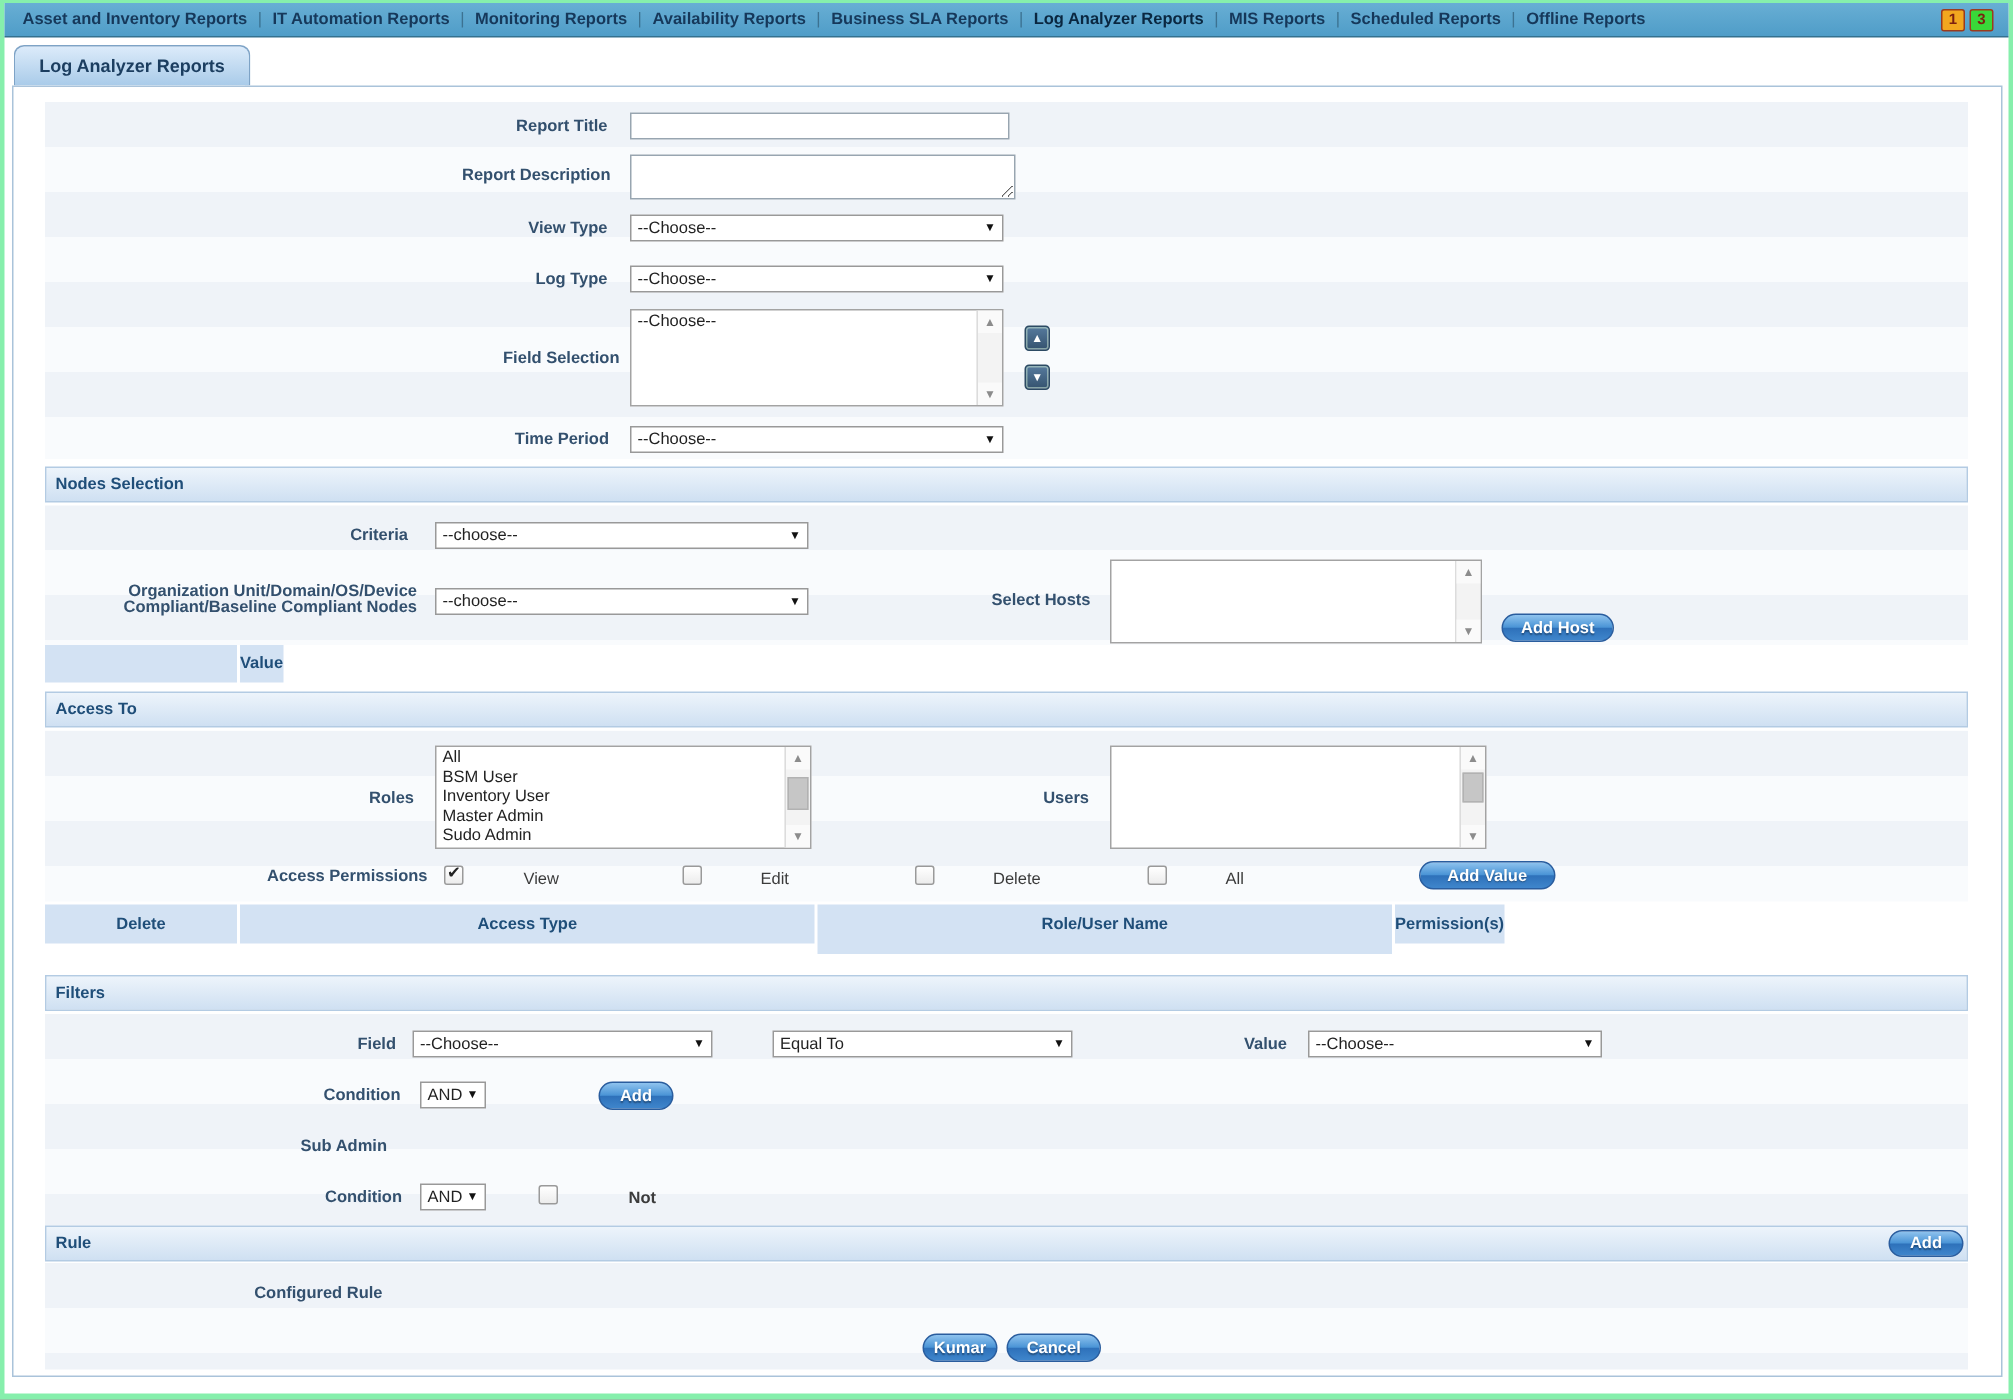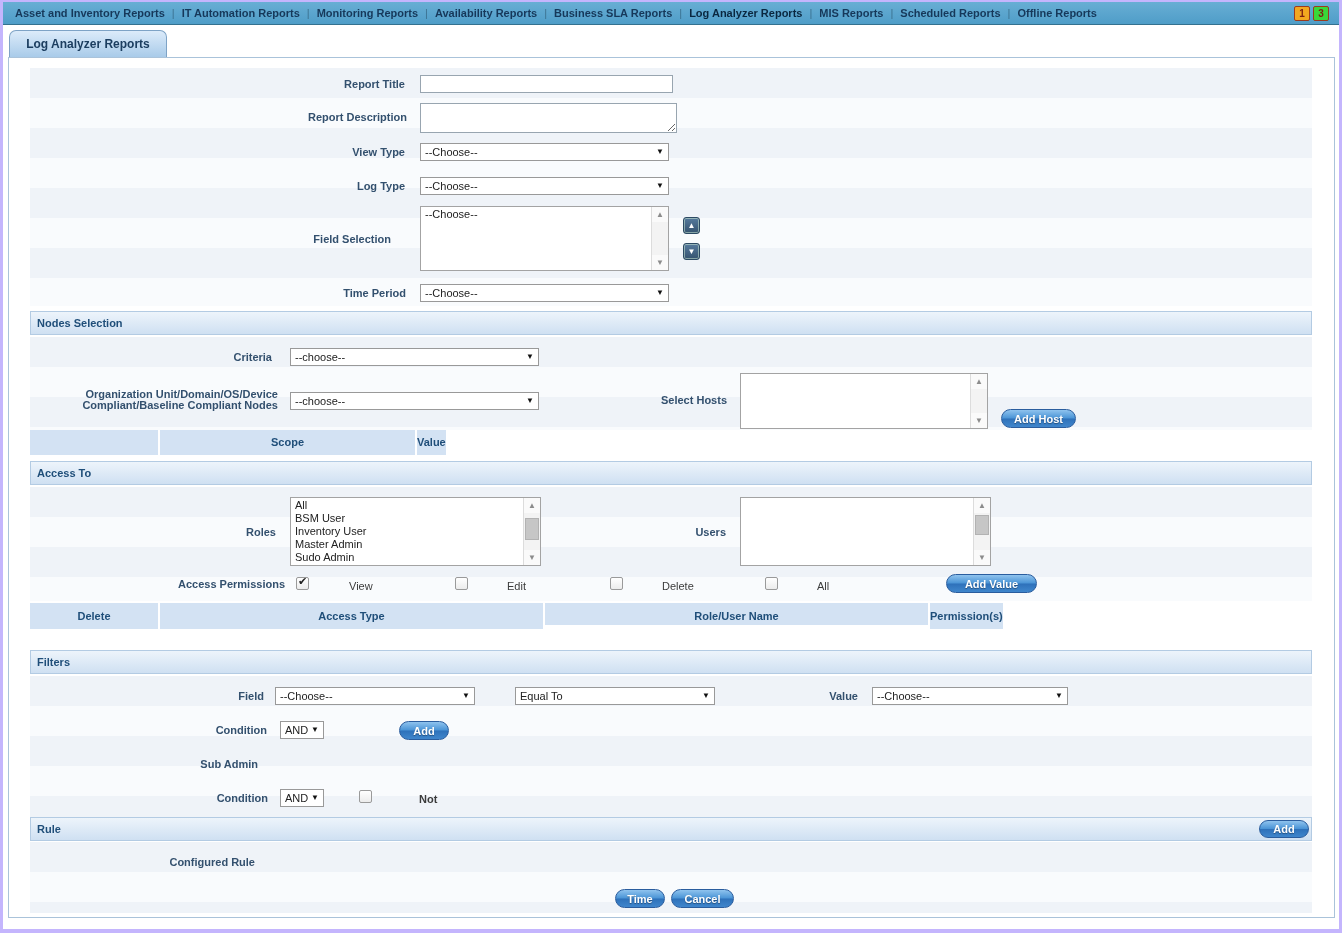--- a/index.html
+++ b/index.html
@@ -1,17 +1,17 @@
 <!DOCTYPE html>
 <html><head>
 <meta charset="utf-8">
 <style>
   * { margin:0; padding:0; box-sizing:border-box; }
   body { font-family:"Liberation Sans", sans-serif; background:#444; }
-  .page { position:relative; width:1342px; height:933px; background:#c4b5fd; overflow:hidden; }
+  .page { position:relative; width:1342px; height:933px; background:#86efac; overflow:hidden; }
   .win  { position:absolute; left:3px; top:2px; width:1336px; height:927px; background:#ffffff; }
 
   
   .navbar { position:absolute; left:3px; top:2px; width:1336px; height:23px;
             background:linear-gradient(#68aed4,#4f9dc8); border-bottom:1px solid #34718f;
             display:flex; align-items:center; padding-left:12px; z-index:5; }
   .nav-item { font-size:11px; font-weight:bold; color:#16385a; cursor:pointer; white-space:nowrap; }
   .nav-item.active { color:#0a2740; font-weight:800; }
   .nav-sep { color:#3c7291; font-size:11px; margin:0 7px; }
   .badges { position:absolute; right:10px; top:4px; display:flex; gap:3px; }
@@ -124,21 +124,21 @@
     <span>--Choose--</span>
     <span class="arr"></span>
   </div>
 
   <div class="lbl" style="left:185px;top:180px;">Log Type</div>
   <div class="fsel" style="left:420px;top:177px;width:249px;">
     <span>--Choose--</span>
     <span class="arr"></span>
   </div>
 
-  <div class="lbl" style="left:171px;top:233px;">Field Selection</div>
+  <div class="lbl" style="left:193px;top:233px;">Field Selection</div>
   <div class="listbox" style="left:420px;top:206px;width:249px;height:65px;">
     <div class="opts">
       <div class="opt">--Choose--</div>
     </div>
     <div class="vscroll">
       <span class="sb-up"></span>
       <span class="sb-dn"></span>
     </div>
   </div>
   <div class="updn up" style="left:683px;top:217px;"></div>
@@ -169,21 +169,20 @@
   <div class="listbox" style="left:740px;top:373px;width:248px;height:56px;">
     <div class="vscroll">
       <span class="sb-up"></span>
       <span class="sb-dn"></span>
     </div>
   </div>
   <div class="pill" style="left:1001px;top:409px;width:75px;height:19px;">Add Host</div>
 
   <div class="thead" style="top:430px;">
     <div class="cell" style="width:128px;line-height:25px;height:25px;"></div>
-    <div class="cell" style="width:255px;line-height:25px;height:25px;">Scope</div>
     <div class="cell" style="flex:1;line-height:25px;height:25px;">Value</div>
   </div>
 
   <div class="sech" style="top:461px;">Access To</div>
 
   <div class="lbl" style="left:56px;top:526px;">Roles</div>
   <div class="listbox" style="left:290px;top:497px;width:251px;height:69px;">
     <div class="opts">
       <div class="opt">All</div>
       <div class="opt">BSM User</div>
@@ -214,21 +213,21 @@
   <div class="cbl" style="left:471px;top:580px;">Edit</div>
   <div class="cb" style="left:610px;top:577px;"></div>
   <div class="cbl" style="left:626px;top:580px;">Delete</div>
   <div class="cb" style="left:765px;top:577px;"></div>
   <div class="cbl" style="left:781px;top:580px;">All</div>
   <div class="pill" style="left:946px;top:574px;width:91px;height:19px;">Add Value</div>
 
   <div class="thead" style="top:603px;">
     <div class="cell" style="width:128px;line-height:26px;height:26px;">Delete</div>
     <div class="cell" style="width:383px;line-height:26px;height:26px;">Access Type</div>
-    <div class="cell" style="width:383px;line-height:26px;height:22px;">Role/User Name</div>
+    <div class="cell" style="width:383px;line-height:26px;height:33px;">Role/User Name</div>
     <div class="cell" style="flex:1;line-height:26px;height:26px;">Permission(s)</div>
   </div>
 
   <div class="sech" style="top:650px;">Filters</div>
 
   <div class="lbl" style="left:44px;top:690px;">Field</div>
   <div class="fsel" style="left:275px;top:687px;width:200px;">
     <span>--Choose--</span>
     <span class="arr"></span>
   </div>
@@ -257,15 +256,15 @@
     <span class="arr"></span>
   </div>
   <div class="cb" style="left:359px;top:790px;"></div>
   <div class="cbl" style="left:383px;top:793px;font-weight:bold;color:#3b3b3b;">Not</div>
 
   <div class="sech" style="top:817px;">Rule</div>
   <div class="pill" style="left:1259px;top:820px;width:50px;height:18px;">Add</div>
 
   <div class="lbl" style="left:35px;top:856px;">Configured Rule</div>
 
-  <div class="pill" style="left:615px;top:889px;width:50px;height:19px;">Time</div>
+  <div class="pill" style="left:615px;top:889px;width:50px;height:19px;">Kumar</div>
   <div class="pill" style="left:671px;top:889px;width:63px;height:19px;">Cancel</div>
 </div>
 
 </body></html>

